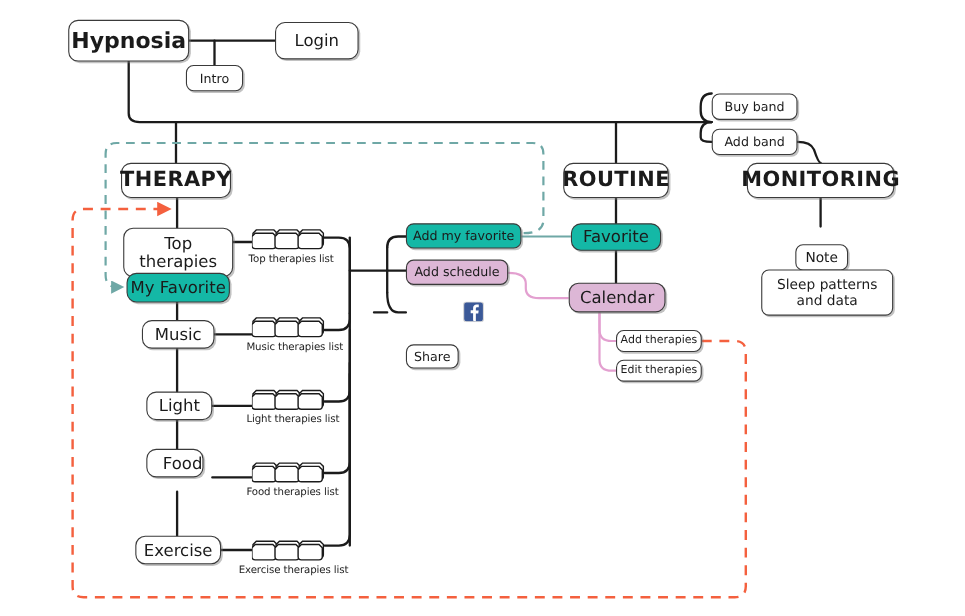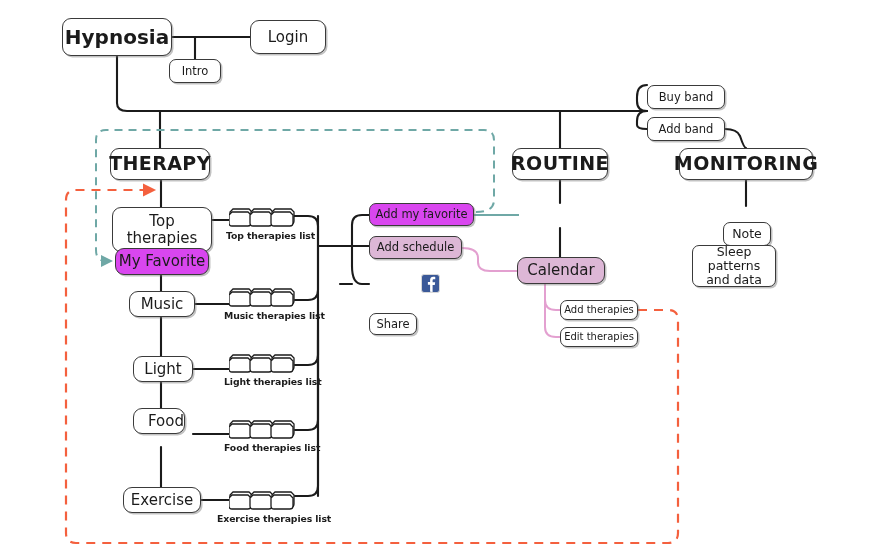--- a/index.html
+++ b/index.html
@@ -10,25 +10,25 @@
 
   .node{position:absolute;box-sizing:border-box;display:flex;align-items:center;
         justify-content:center;text-align:center;background:#ffffff;
         border:1.6px solid #3a3a3a;border-radius:9px;color:#1b1b1b;
         box-shadow:1.5px 1.5px 0 rgba(120,120,120,.45);
         line-height:1.12;z-index:5;}
   .node.sm{font-size:11.5px;border-radius:7px;border-width:1.4px;}
   .node.md{font-size:15px;}
   .node.lg{font-size:19px;font-weight:bold;letter-spacing:.4px;}
   .node.root{font-size:20px;font-weight:bold;}
-  .node.green{background:#d946ef;}
+  .node.green{background:#14b8a6;}
   .node.pink{background:#ddb7d6;}
 
   .caption{position:absolute;font-size:9.3px;color:#1b1b1b;white-space:nowrap;
-           font-weight:700;letter-spacing:-.1px;z-index:5;}
+           font-weight:400;letter-spacing:-.1px;z-index:5;}
   .listicon{position:absolute;z-index:5;}
   .fb{position:absolute;z-index:6;}
 </style>
 </head>
 <body>
 
 <div id="canvas">
 
   <svg class="edges" viewBox="0 0 877 560" xmlns="http://www.w3.org/2000/svg">
     <defs>
@@ -177,38 +177,41 @@
     </div>
 
   <div class="node sm pink" style="left:369px;top:236px;width:93px;height:23px;">
       <span>Add schedule</span>
     </div>
 
   <div class="node sm" style="left:369px;top:273px;width:48px;height:22px;margin-top:40px;">
       <span>Share</span>
     </div>
 
+  <div class="node md green" style="left:519px;top:203px;width:82px;height:25px;">
+      <span>Favorite</span>
+    </div>
 
   <div class="node md pink" style="left:517px;top:257px;width:88px;height:27px;">
       <span>Calendar</span>
     </div>
 
   <div class="node sm" style="left:560px;top:300px;width:78px;height:20px;font-size:10px;">
       <span>Add therapies</span>
     </div>
 
   <div class="node sm" style="left:560px;top:327px;width:78px;height:20px;font-size:10px;">
       <span>Edit therapies</span>
     </div>
 
   <div class="node sm" style="left:723px;top:206px;width:48px;height:24px;font-size:12.5px;margin-top:16px;">
       <span>Note</span>
     </div>
 
-  <div class="node sm" style="left:692px;top:245px;width:84px;height:42px;font-size:12.5px;padding:0 4px;">
+  <div class="node sm" style="left:692px;top:245px;width:120px;height:42px;font-size:12.5px;padding:0 4px;">
       <span>Sleep patterns and data</span>
     </div>
 
   <div class="listicon" style="left:229px;top:205px;">
     <svg width="66" height="24" viewBox="0 0 66 24" xmlns="http://www.w3.org/2000/svg">
       <g fill="#fff" stroke="#1b1b1b" stroke-width="1.3">
         <path d="M3,4 h16 l3,3 v9 q0,3 -3,3 h-16 q-3,0 -3,-3 v-9 z" transform="translate(1,0)"></path>
         <path d="M2,7 h16 l3,3 v8 q0,3 -3,3 h-16 q-3,0 -3,-3 v-8 z" transform="translate(1,0)"></path>
         <path d="M3,4 h16 l3,3 v9 q0,3 -3,3 h-16 q-3,0 -3,-3 v-9 z" transform="translate(22,0)"></path>
         <path d="M2,7 h16 l3,3 v8 q0,3 -3,3 h-16 q-3,0 -3,-3 v-8 z" transform="translate(22,0)"></path>

